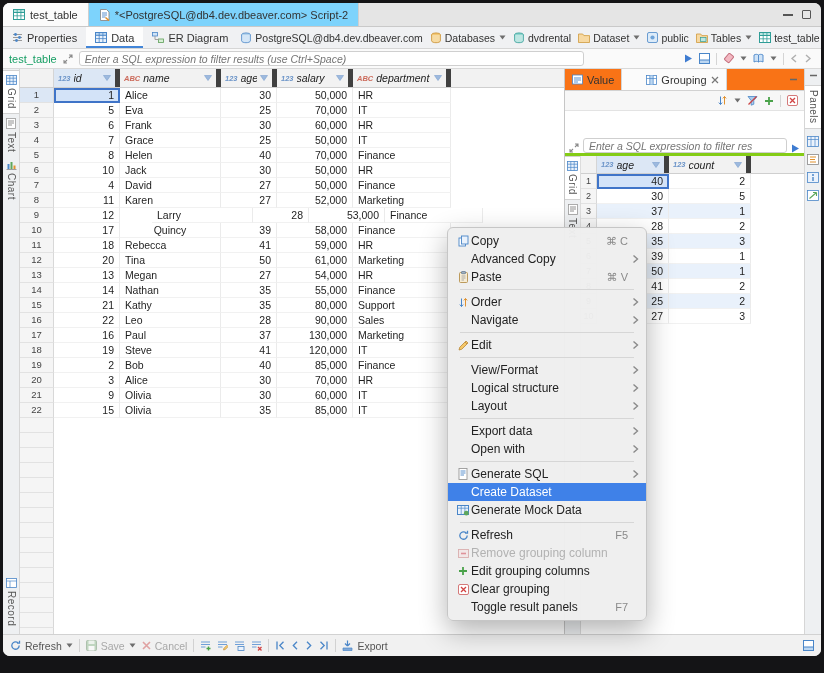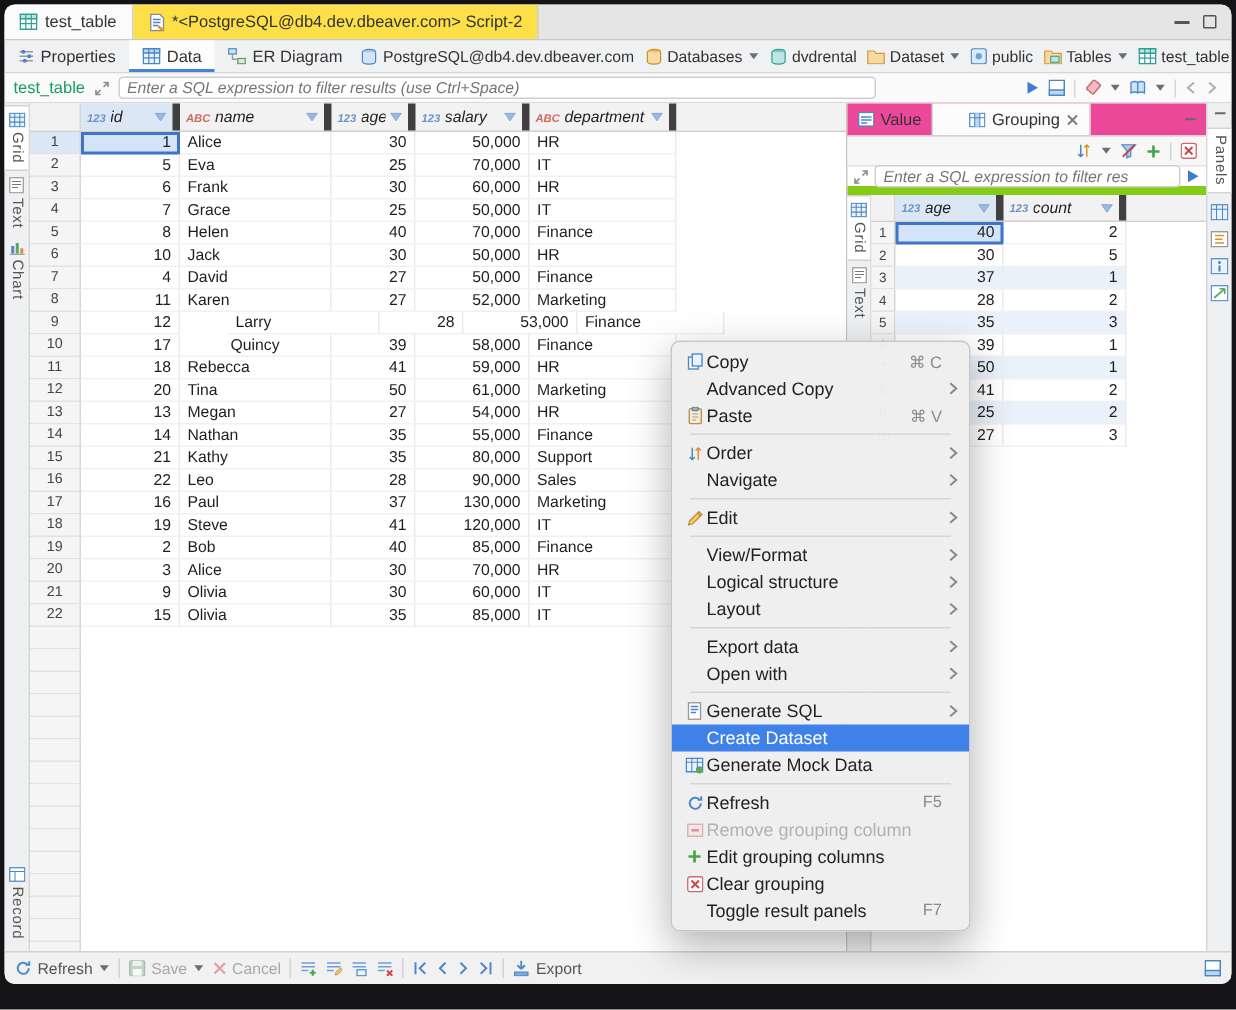--- a/index.html
+++ b/index.html
@@ -11,21 +11,21 @@
   }
   .window {
     position:absolute; left:3px; top:3px; width:818px; height:653px;
     background:#fff; border-radius:7px; overflow:hidden;
     display:flex; flex-direction:column;
   }
   .ic { display:inline-flex; align-items:center; justify-content:center; line-height:0; }
 
   
   .titlebar { height:24px; background:#e5e5e5; border-bottom:1px solid #c9c9c9; display:flex; align-items:stretch; flex:none; }
-  .etab { display:flex; align-items:center; gap:5px; padding:0 10px; font-size:11px; color:#333; border-right:1px solid #cfcfcf; background:#fde047; white-space:nowrap; }
+  .etab { display:flex; align-items:center; gap:5px; padding:0 10px; font-size:11px; color:#333; border-right:1px solid #cfcfcf; background:#7dd3fc; white-space:nowrap; }
   .etab.active { background:#fbfbfb; }
   .win-controls { margin-left:auto; display:flex; align-items:center; gap:9px; padding:0 10px; }
   .wc-min { width:10px; height:0; border-top:2px solid #555; }
   .wc-max { width:9px; height:9px; border:1.5px solid #555; border-radius:1px; }
 
   
   .toolbar2 { height:22px; background:#f0f1f3; border-bottom:1px solid #d6d6d6; display:flex; align-items:stretch; font-size:11px; flex:none; }
   .ttab { display:flex; align-items:center; gap:4px; padding:0 9px; color:#333; white-space:nowrap; }
   .ttab.active { background:#fdfdfd; box-shadow:inset 0 -2px 0 #4285d8; }
   .breadcrumb { margin-left:auto; display:flex; align-items:center; gap:1px; padding-right:5px; font-size:10.5px; color:#333; white-space:nowrap; overflow:hidden; }
@@ -71,27 +71,27 @@
   .grow { display:flex; height:15px; line-height:14px; flex:none; }
   .rowhead { width:34px; background:#f5f5f5; border-right:1px solid #d8d8d8; border-bottom:1px solid #e2e2e2; font-size:9.5px; color:#444; text-align:center; flex:none; }
   .rowhead.selhead { background:#dce7f5; }
   .gcell { border-right:1px solid #ebebeb; border-bottom:1px solid #f1f1f1; font-size:10.5px; color:#1e1e1e; padding:0 5px; white-space:nowrap; overflow:hidden; flex:none; }
   .ar { text-align:right; } .al { text-align:left; }
   .selcell { background:#d3e3f8; outline:2px solid #3f74c8; outline-offset:-2px; }
   .stripe { background:#e9f1fb; }
 
   
   .right-panel { width:240px; border-left:1px solid #c6c6c6; display:flex; flex-direction:column; background:#fff; flex:none; }
-  .rp-tabs { height:22px; background:#ec4899; border-bottom:1px solid #d2d2d2; display:flex; align-items:stretch; font-size:11px; flex:none; }
+  .rp-tabs { height:22px; background:#f97316; border-bottom:1px solid #d2d2d2; display:flex; align-items:stretch; font-size:11px; flex:none; }
   .rp-tab { display:flex; align-items:center; gap:4px; padding:0 7px; border-right:1px solid #d5d5d5; color:#333; white-space:nowrap; }
   .rp-tab.active { background:#fbfbfb;padding-left:24px; }
   .rp-spacer { flex:1; }
   .rp-minimize { display:flex; align-items:center; padding:0 6px; }
   .rp-toolbar { height:20px; display:flex; align-items:center; justify-content:flex-end; gap:6px; padding:0 6px; border-bottom:1px solid #e3e3e3; background:#f7f7f7; flex:none; }
-  .rp-filter { height:19px; display:flex; align-items:center; gap:4px; padding:0 4px; border-bottom:6px solid #84cc16; flex:none; }
+  .rp-filter { height:19px; display:flex; align-items:flex-end; gap:4px; padding:0 4px; border-bottom:3px solid #84cc16; flex:none;margin-top:26px; }
   .rp-filter input { flex:1; min-width:0; }
   .rp-grid { flex:1; display:flex; min-height:0; }
   .rp-strip { width:16px; background:#eef0f2; border-right:1px solid #dcdcdc; display:flex; flex-direction:column; flex:none; }
   .rp-gridmain { flex:1; display:flex; flex-direction:column; min-width:0; }
   .rp-head { display:flex; height:18px; background:#f2f2f2; border-bottom:1px solid #cfcfcf; flex:none; }
   .rp-corner { width:16px; border-right:1px solid #d5d5d5; background:#f2f2f2; flex:none; }
   .rp-rowhead { width:16px; background:#f5f5f5; border-right:1px solid #d8d8d8; border-bottom:1px solid #e2e2e2; font-size:9px; color:#444; text-align:center; flex:none; }
 
   
   .bottombar { height:22px; background:#f1f1f1; border-top:1px solid #d2d2d2; display:flex; align-items:center; gap:6px; padding:0 7px; font-size:10.5px; color:#555; flex:none; }

